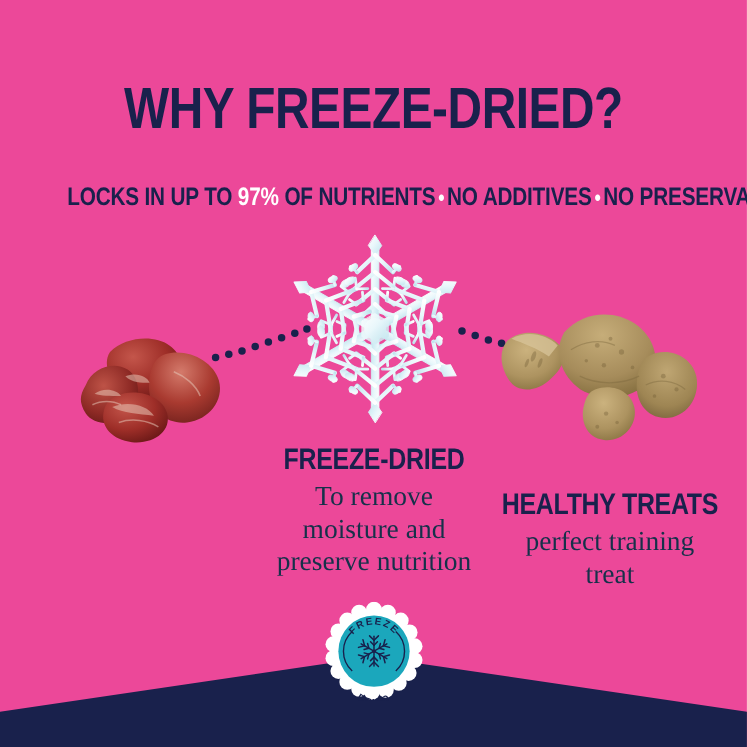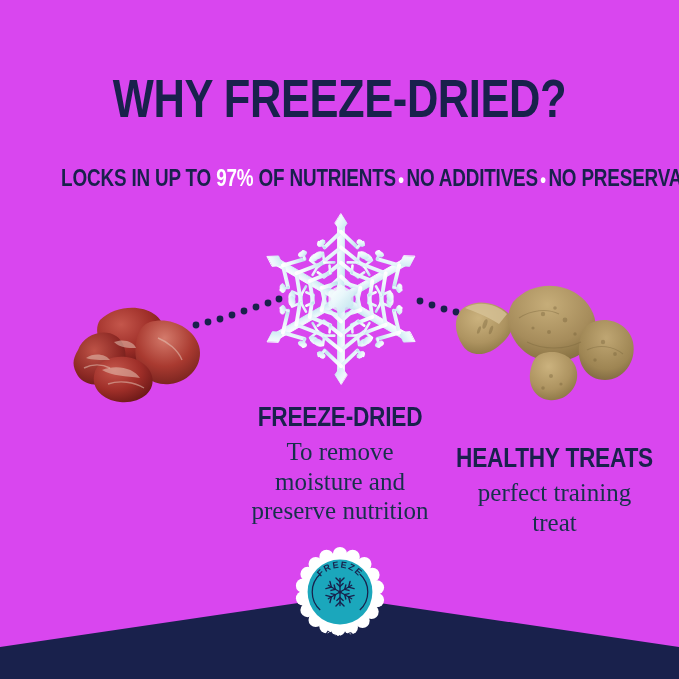--- a/index.html
+++ b/index.html
@@ -6,21 +6,21 @@
   html, body {
     margin: 0;
     padding: 0;
     background: #ffffff;
   }
   #poster {
     position: relative;
     width: 679px;
     height: 679px;
     overflow: hidden;
-    background: #d946ef;
+    background: #ec4899;
     font-family: "Liberation Sans", sans-serif;
     -webkit-font-smoothing: antialiased;
   }
 
   
   .headline {
     position: absolute;
     top: 72px;
     left: 0;
     width: 679px;

